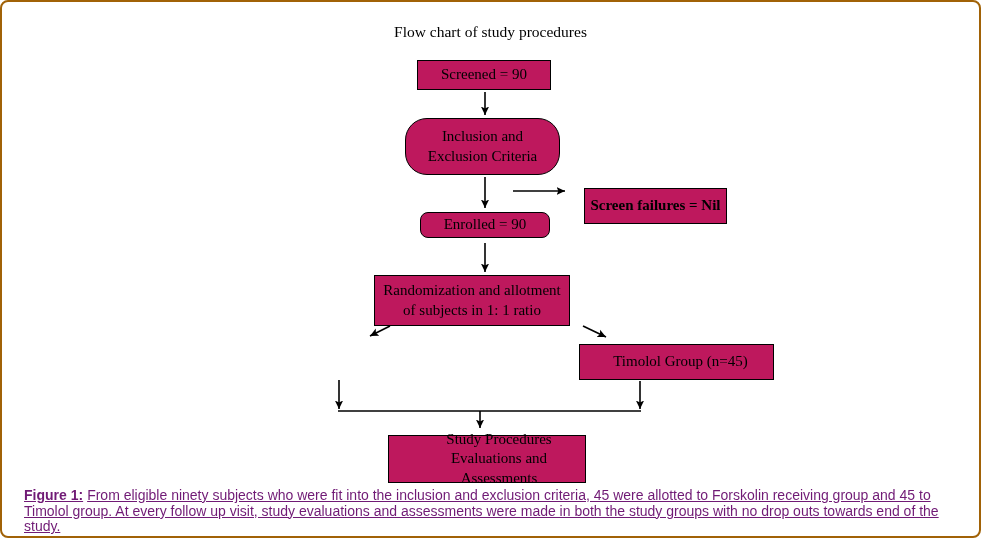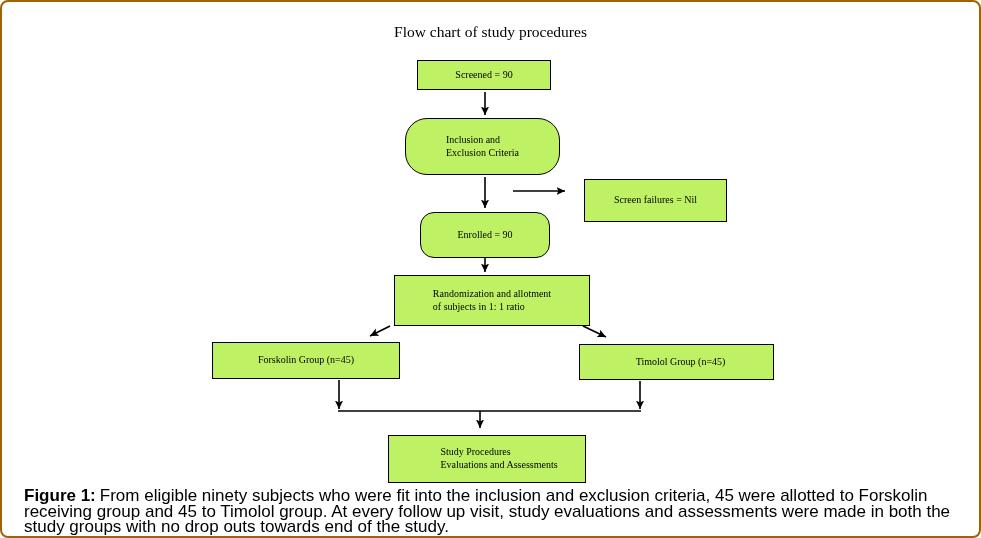--- a/index.html
+++ b/index.html
@@ -31,40 +31,42 @@
   .edges {
     position: absolute;
     top: 0;
     left: 0;
     pointer-events: none;
   }
   .node {
     position: absolute;
     box-sizing: border-box;
     border: 1.5px solid #000000;
-    background: #bef264;
+    background: #be185d;
     display: flex;
     align-items: center;
     justify-content: center;
+    text-align: center;
     white-space: pre-line;
-    font-size: 10px;
+    font-size: 15px;
     line-height: 1.28;
     color: #000000;
   }
   .node.round-lg { border-radius: 22px; }
   .node.round-sm { border-radius: 8px; }
   .fig-caption {
     position: absolute;
     left: 22px;
     top: 486px;
     width: 947px;
     font-family: "Liberation Sans", sans-serif;
-    font-size: 17px;
+    font-size: 14px;
     line-height: 15.6px;
-    color: #000000;
+    color: #701a75;
+    text-decoration: underline;
   }
   .fig-caption .cap-label {
     font-weight: bold;
     margin-right: 4px;
   }
 </style>
 </head>
 <body>
 
 <div class="figure-frame">
@@ -89,28 +91,27 @@
       <line x1="336" y1="409" x2="639" y2="409"></line>
       <line x1="478" y1="409" x2="478" y2="426" marker-end="url(#ah)"></line>
     </g>
   </svg>
 
   <div class="node" style="left:415px; top:58px; width:134px; height:30px;">Screened = 90</div>
 
   <div class="node round-lg" style="left:403px; top:116px; width:155px; height:57px;">Inclusion and
 Exclusion Criteria</div>
 
-  <div class="node" style="left:582px; top:177px; width:143px; height:43px;">Screen failures = Nil</div>
+  <div class="node" style="left:582px; top:186px; width:143px; height:36px;font-weight:bold;">Screen failures = Nil</div>
 
-  <div class="node round-sm" style="left:418px; top:210px; width:130px; height:46px;border-radius:14px;">Enrolled = 90</div>
+  <div class="node round-sm" style="left:418px; top:210px; width:130px; height:26px;">Enrolled = 90</div>
 
-  <div class="node" style="left:392px; top:273px; width:196px; height:51px;">Randomization and allotment
+  <div class="node" style="left:372px; top:273px; width:196px; height:51px;">Randomization and allotment
 of subjects in 1: 1 ratio</div>
 
-  <div class="node" style="left:210px; top:340px; width:188px; height:37px;">Forskolin Group (n=45)</div>
 
   <div class="node" style="left:577px; top:342px; width:195px; height:36px;padding-left:8px;">Timolol Group (n=45)</div>
 
   <div class="node" style="left:386px; top:433px; width:198px; height:48px;padding-left:24px;">Study Procedures
 Evaluations and Assessments</div>
 
   <div class="fig-caption"><span class="cap-label">Figure 1:</span><span>From eligible ninety subjects who were fit into the inclusion and exclusion criteria, 45 were allotted to Forskolin receiving group and 45 to Timolol group. At every follow up visit, study evaluations and assessments were made in both the study groups with no drop outs towards end of the study.</span></div>
 
 </div>
 

